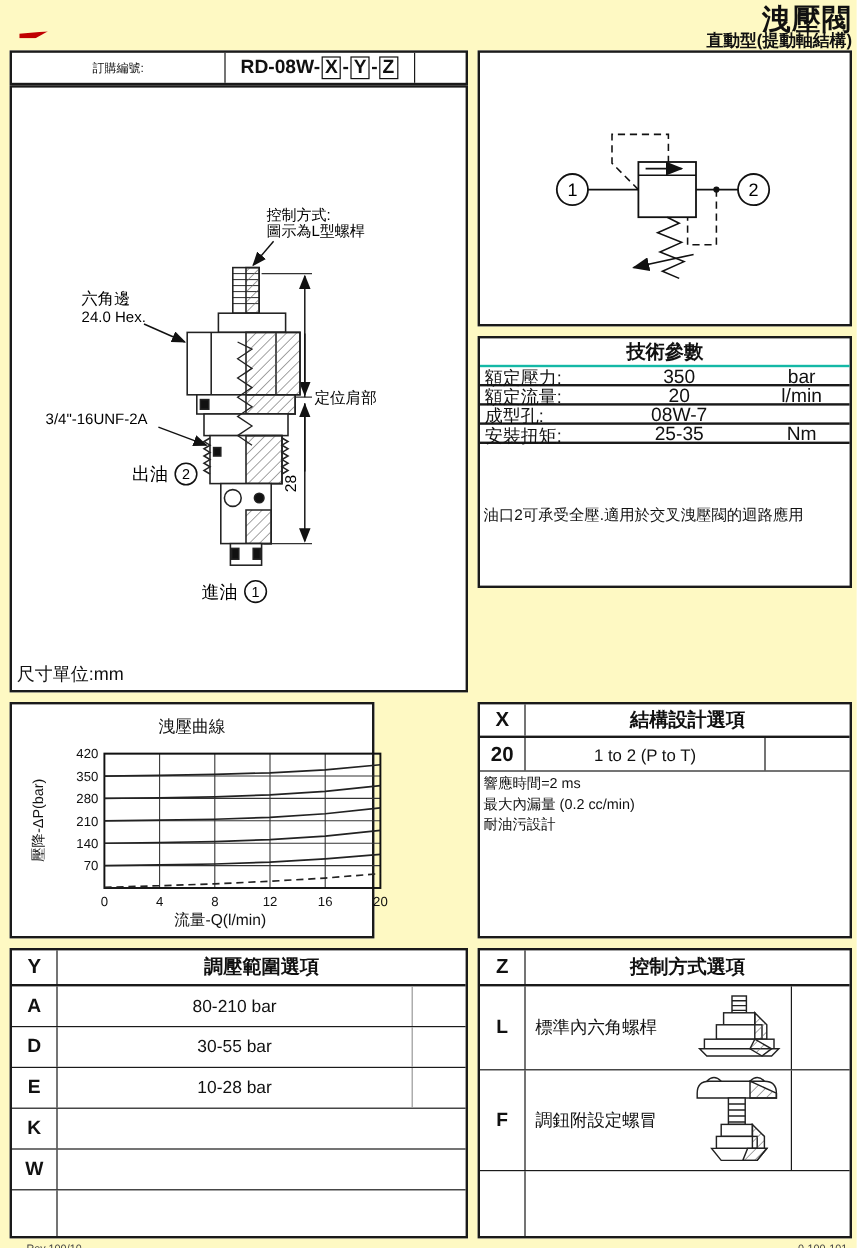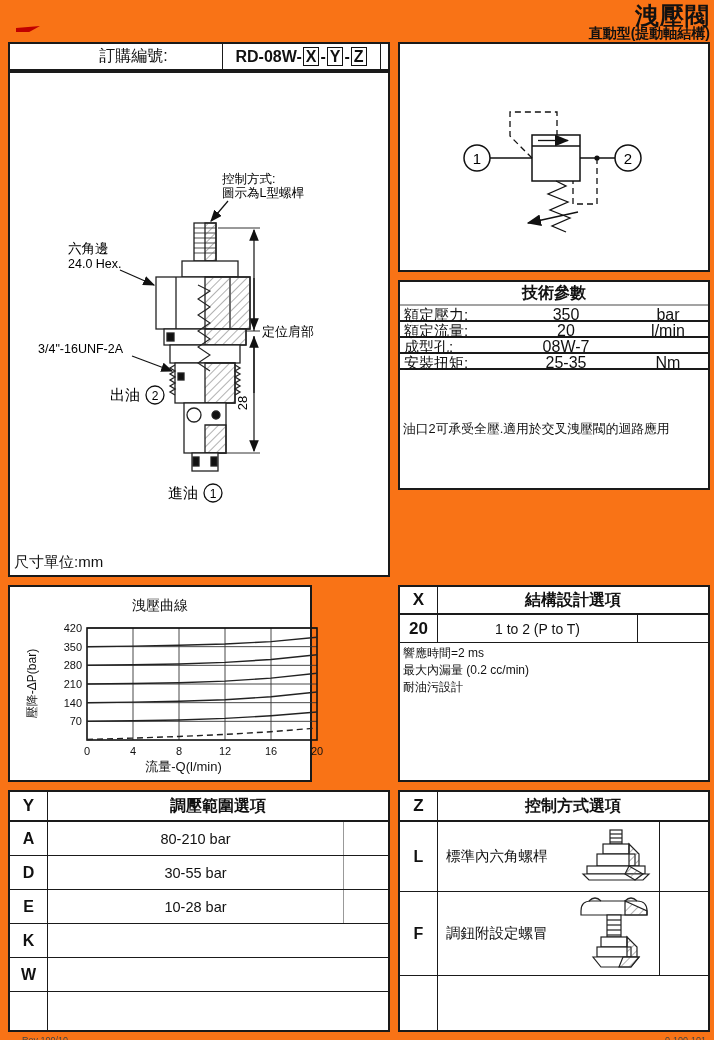--- a/index.html
+++ b/index.html
@@ -1,52 +1,52 @@
 <!DOCTYPE html>
 <html><head>
 <meta charset="utf-8">
 <style>
   html,body{margin:0;padding:0;background:#fff;}
   *{box-sizing:border-box;}
   body{font-family:"Liberation Sans","DejaVu Sans",sans-serif;color:#111;}
-  #page{position:relative;width:714px;height:1040px;background:#f97316;overflow:hidden;}
+  #page{position:relative;width:714px;height:1040px;background:#fef9c3;overflow:hidden;}
 
   .box{position:absolute;border:2px solid #1a1a1a;background:#fff;}
 
   
   #title{position:absolute;top:0px;right:4px;font-size:24px;font-weight:bold;letter-spacing:1px;}
   #subtitle{position:absolute;top:25px;right:4px;font-size:14px;font-weight:bold;}
   #redmark{position:absolute;left:16px;top:26px;width:24px;height:6px;background:#c00000;
            clip-path:polygon(0 100%,0 35%,100% 0,55% 100%);}
 
   
   #order-box{left:8px;top:42px;width:382px;height:29px;display:flex;align-items:stretch;}
   #order-box .cell{display:flex;align-items:center;justify-content:center;}
-  #order-label{width:178px;border-right:1.5px solid #1a1a1a;font-size:16px;margin-left:35px;}
+  #order-label{width:178px;border-right:1.5px solid #1a1a1a;font-size:10px;}
   #order-code{width:158px;border-right:1.5px solid #1a1a1a;font-size:16px;font-weight:bold;}
   #order-code .boxed{border:1.5px solid #111;padding:0 2px;margin:0 1px;line-height:17px;display:inline-block;}
   #order-empty{flex:1;}
 
   
   #drawing-box{left:8px;top:71px;width:382px;height:506px;}
   #unit-note{position:absolute;left:4px;bottom:3px;font-size:15px;}
 
   
   #chart-box{left:8px;top:585px;width:304px;height:197px;}
   #chart-title{position:absolute;top:10px;left:0;width:100%;text-align:center;font-size:14px;}
   #chart-ylabel{position:absolute;left:-28px;top:88px;transform:rotate(-90deg);font-size:12px;width:100px;text-align:center;}
   #chart-xlabel{position:absolute;bottom:4px;left:0;width:100%;text-align:center;font-size:13px;padding-left:47px;}
 
   
   #symbol-box{left:398px;top:42px;width:312px;height:230px;}
 
   
   #params-box{left:398px;top:280px;width:312px;height:210px;display:flex;flex-direction:column;}
   #params-title{height:24px;display:flex;align-items:center;justify-content:center;
-                font-size:16px;font-weight:bold;border-bottom:2px solid #a3a3a3;}
+                font-size:16px;font-weight:bold;border-bottom:2px solid #14b8a6;}
   .p-row{height:16px;display:flex;align-items:flex-start;border-bottom:2px solid #1a1a1a;}
   .p-label{width:104px;padding-left:4px;font-size:15px;}
   .p-value{flex:1;text-align:center;font-size:16px;}
   .p-unit{width:80px;text-align:center;font-size:16px;}
   #params-note{flex:1;display:flex;align-items:center;padding-left:3px;font-size:12.8px;white-space:nowrap;}
 
   
   #x-box{left:398px;top:585px;width:312px;height:197px;display:flex;flex-direction:column;}
   .opt-header{display:flex;border-bottom:2px solid #1a1a1a;}
   .opt-code-cell{width:38px;border-right:1.5px solid #1a1a1a;display:flex;align-items:center;justify-content:center;

